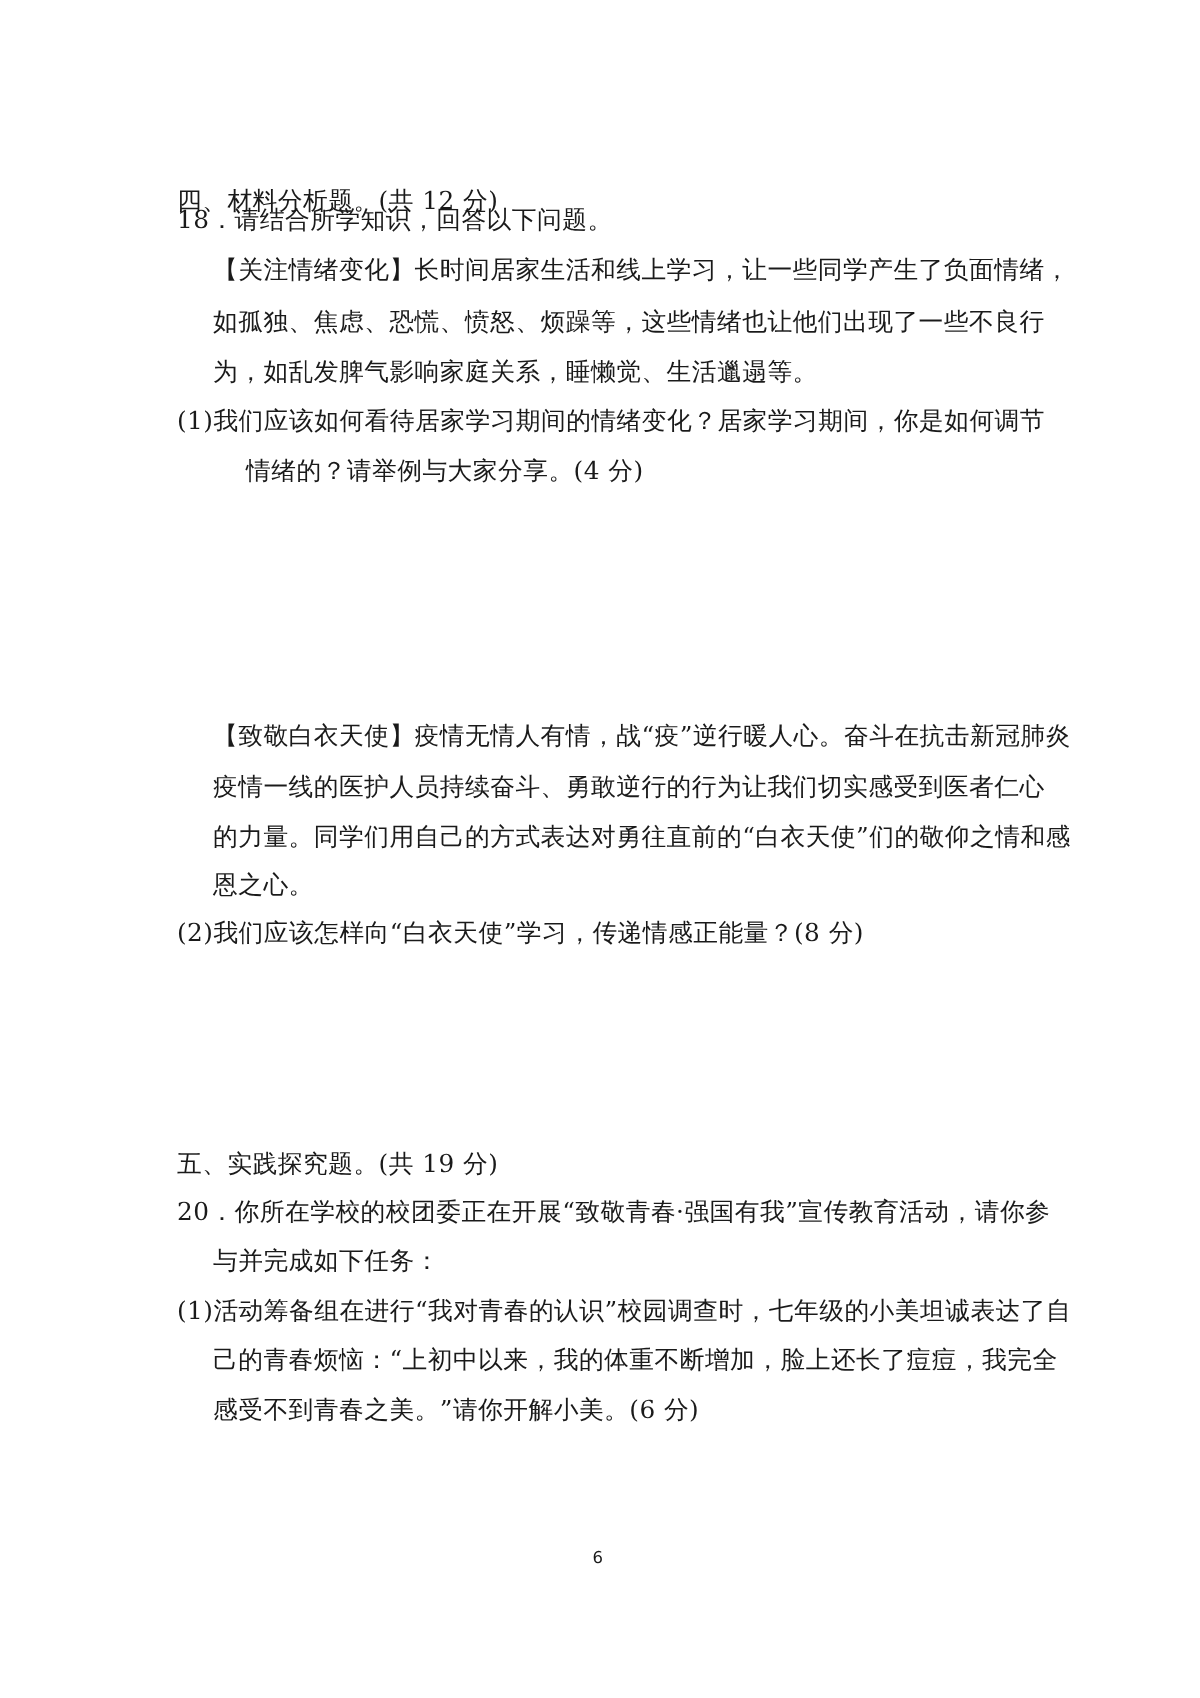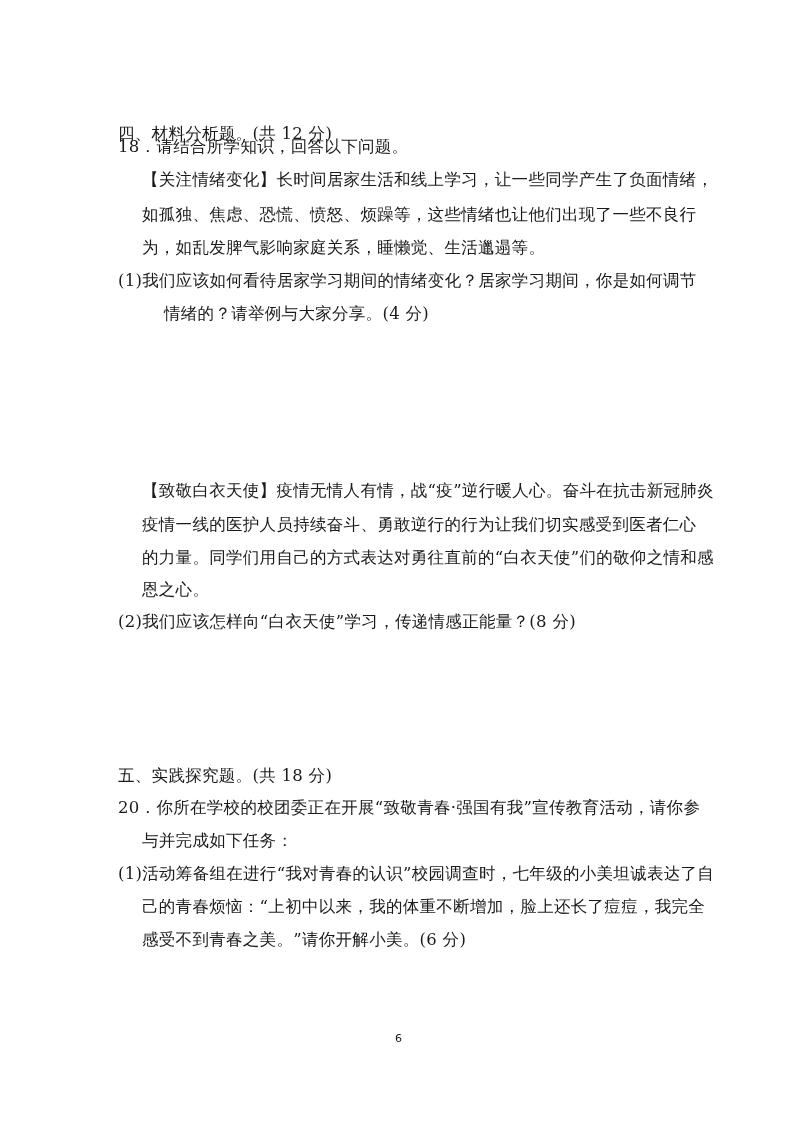--- a/index.html
+++ b/index.html
@@ -26,21 +26,21 @@
 </div>
 
 <div>
   <div class="line" style="left:142px;top:480px;">【致敬白衣天使】疫情无情人有情，战“疫”逆行暖人心。奋斗在抗击新冠肺炎</div>
   <div class="line" style="left:142px;top:514px;">疫情一线的医护人员持续奋斗、勇敢逆行的行为让我们切实感受到医者仁心</div>
   <div class="line" style="left:142px;top:547px;">的力量。同学们用自己的方式表达对勇往直前的“白衣天使”们的敬仰之情和感</div>
   <div class="line" style="left:142px;top:579px;">恩之心。</div>
 </div>
 <div class="line" style="left:118px;top:611px;">(2)我们应该怎样向“白衣天使”学习，传递情感正能量？(8 分)</div>
 
-<div class="line" style="left:118px;top:765px;">五、实践探究题。(共 18 分)</div>
+<div class="line" style="left:118px;top:765px;">五、实践探究题。(共 19 分)</div>
 <div>
   <div class="line" style="left:118px;top:797px;">20．你所在学校的校团委正在开展“致敬青春·强国有我”宣传教育活动，请你参</div>
   <div class="line" style="left:142px;top:830px;">与并完成如下任务：</div>
 </div>
 <div>
   <div class="line" style="left:118px;top:863px;">(1)活动筹备组在进行“我对青春的认识”校园调查时，七年级的小美坦诚表达了自</div>
   <div class="line" style="left:142px;top:896px;text-align:right;">己的青春烦恼：“上初中以来，我的体重不断增加，脸上还长了痘痘，我完全</div>
   <div class="line" style="left:142px;top:929px;">感受不到青春之美。”请你开解小美。(6 分)</div>
 </div>
 

